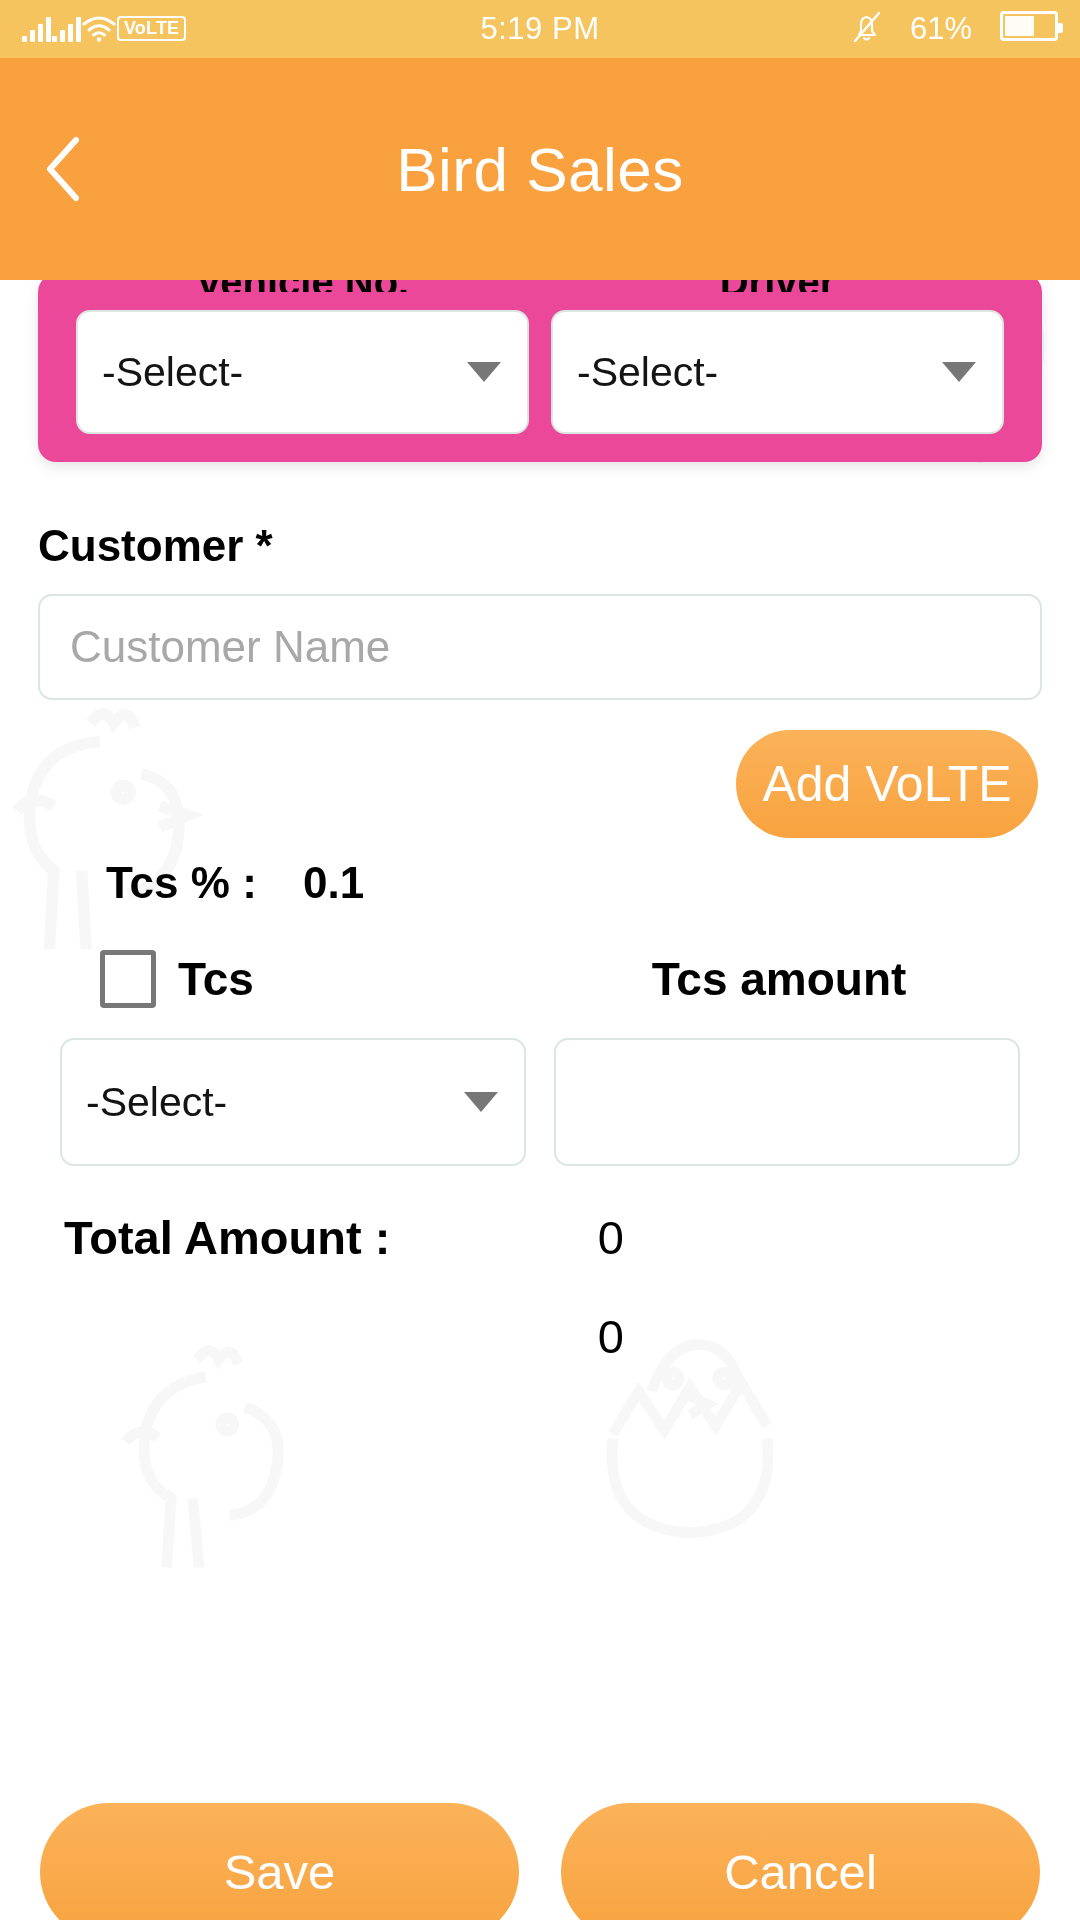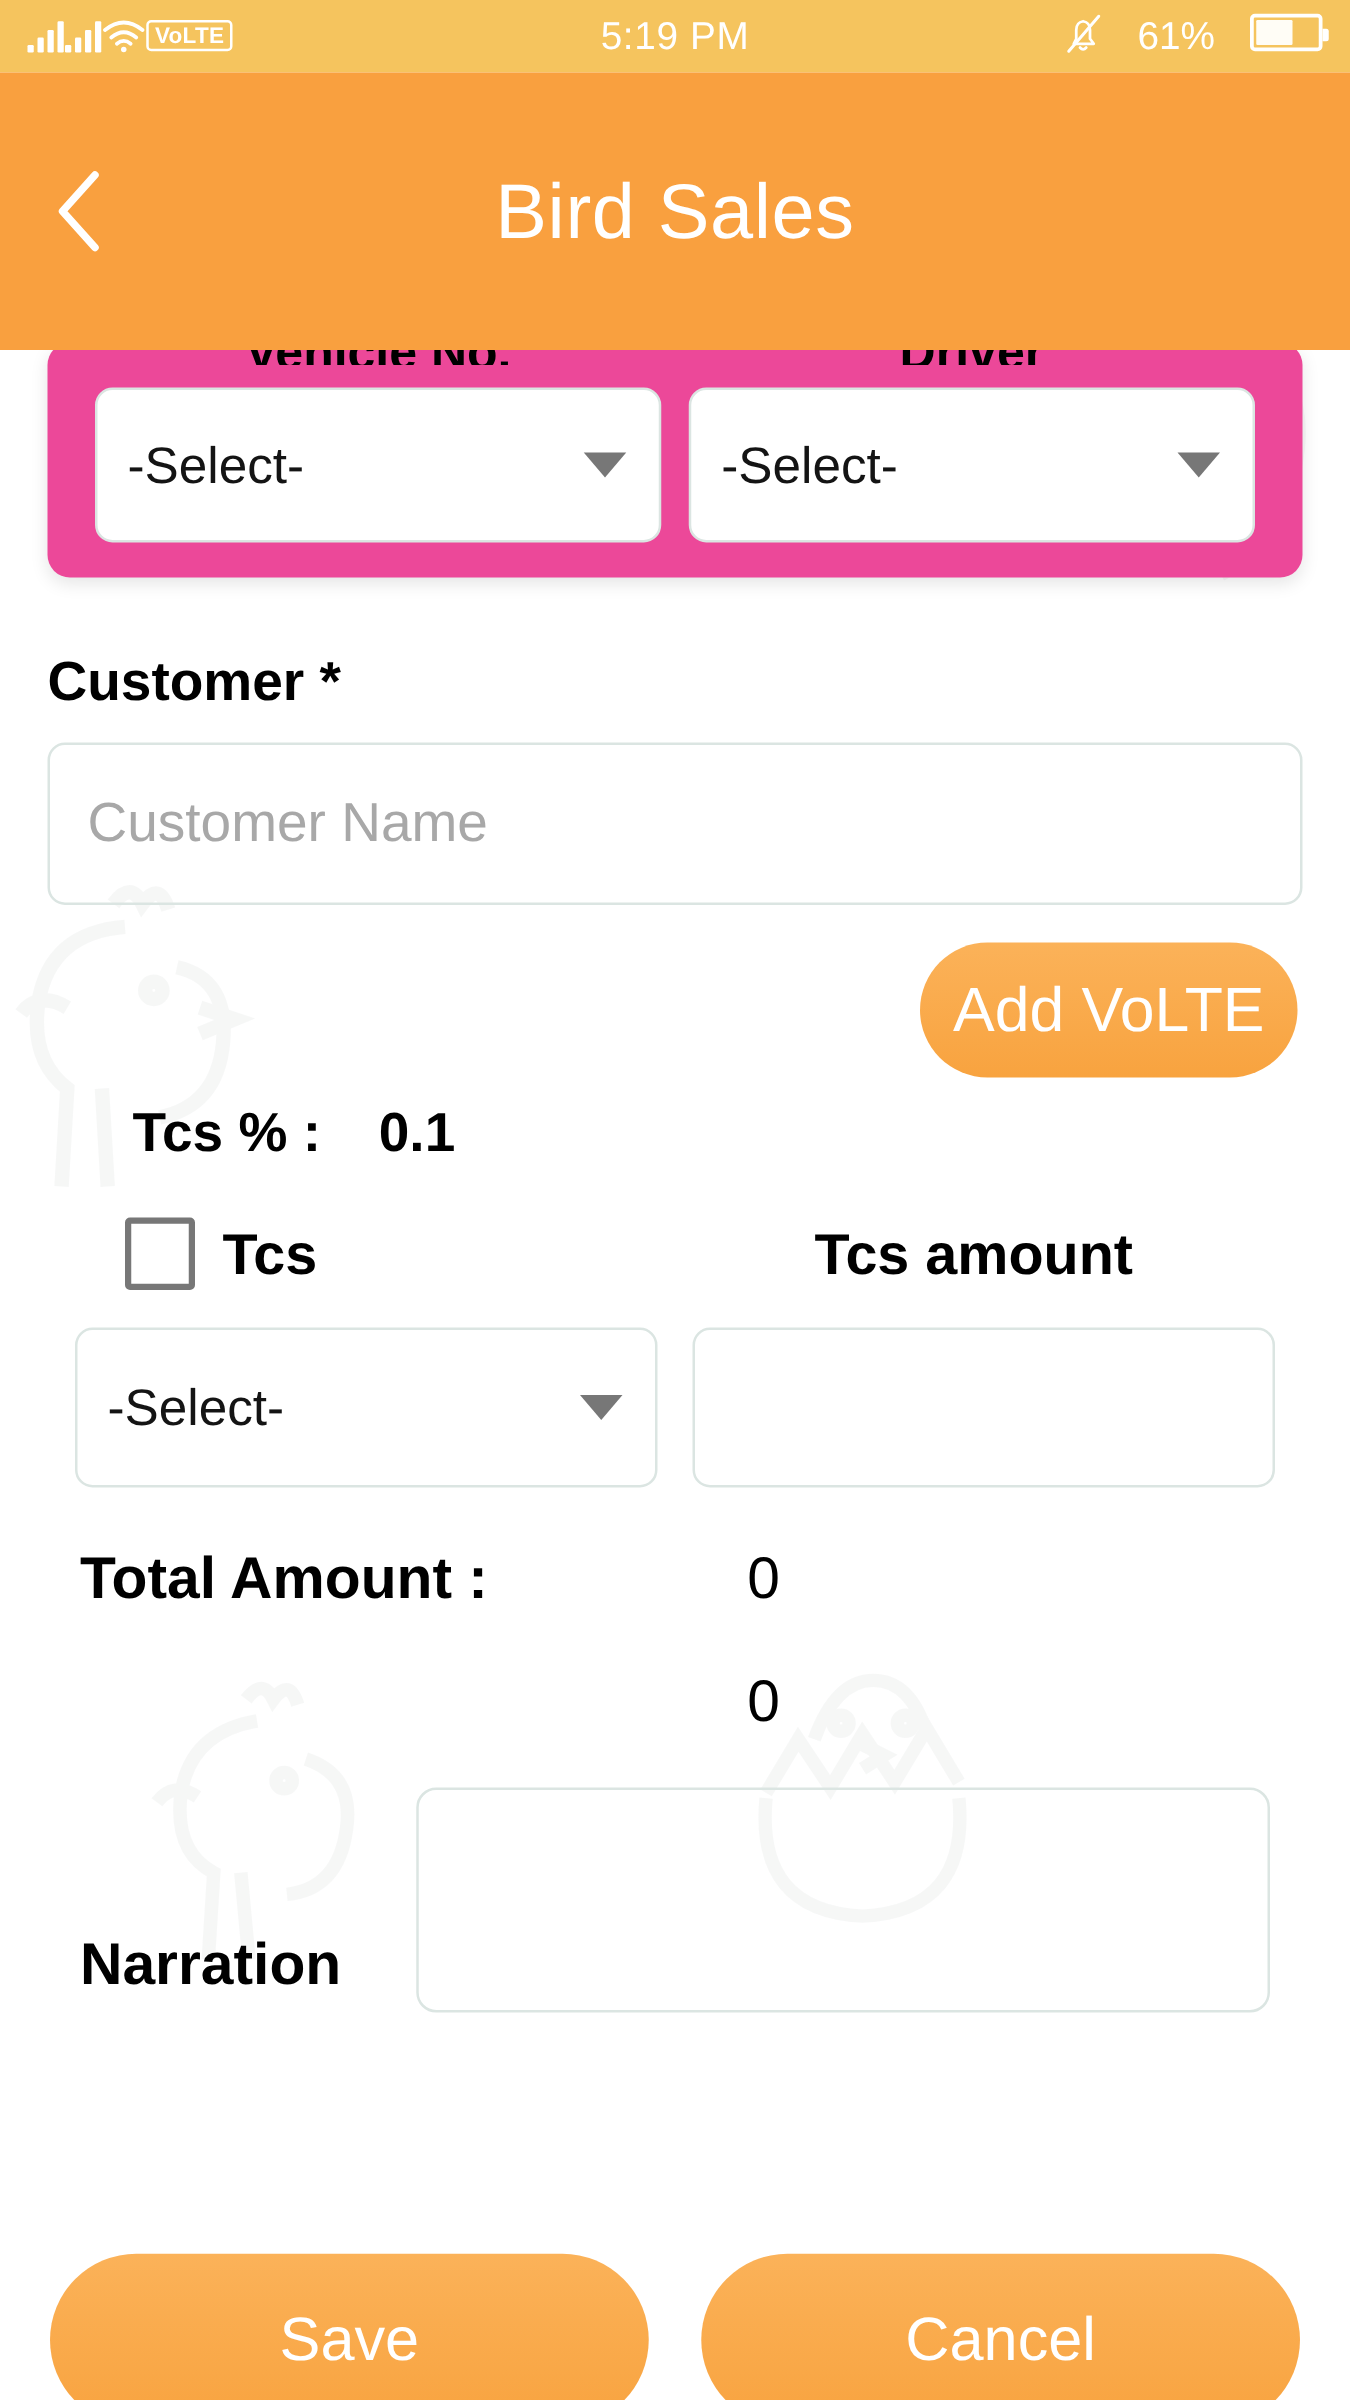--- a/index.html
+++ b/index.html
@@ -212,21 +212,21 @@
   
   .block { margin-top: 56px; }
   .label-left {
     font-size: 44px;
     font-weight: bold;
     color: #000000;
     line-height: 1;
   }
   .text-input {
     margin-top: 26px;
-    height: 130px;
+    height: 106px;
     border: 2px solid #dbe5e2;
     border-radius: 14px;
     background: transparent;
     display: flex;
     align-items: center;
     padding: 0 30px;
   }
   .placeholder {
     font-size: 44px;
     color: #a8a8a8;
@@ -502,24 +502,20 @@
     </div>
 
     <div class="total-row">
       <span class="total-label">Total Amount :</span>
       <span class="total-value">0</span>
     </div>
     <div class="total-row">
       <span class="total-value">0</span>
     </div>
 
-    <div class="narration-row">
-      <span class="narration-label">Narration</span>
-      <div class="narration-box"></div>
-    </div>
 
   </div>
 
   <div class="bottom-bar">
     <button class="pill btn-bottom">Save</button>
     <button class="pill btn-bottom">Cancel</button>
   </div>
 
 </div>
 

